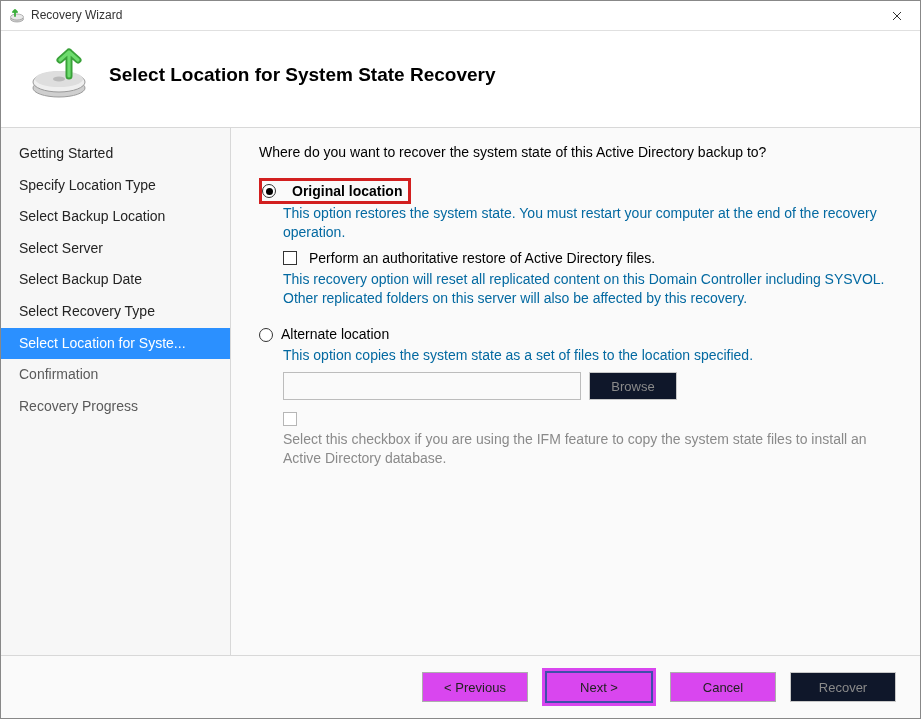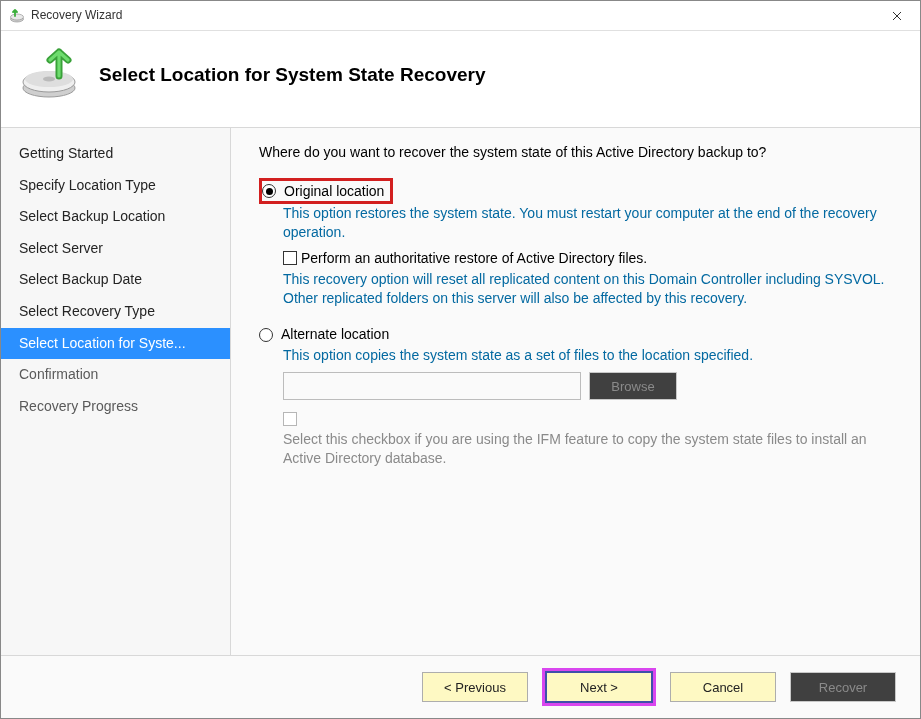--- a/index.html
+++ b/index.html
@@ -35,21 +35,21 @@
       justify-content: center;
       font-size: 14px;
       color: #333;
     }
 
     
     .header {
       display: flex;
       align-items: center;
       gap: 18px;
-      padding: 14px 22px 22px 18px;
+      padding: 14px 22px 22px 28px;
       height: 96px;
     }
     .header-title {
       font-size: 19px;
       font-weight: 700;
       color: #000;
     }
 
     
     .content {
@@ -100,42 +100,43 @@
       font-size: 14px;
       margin-left: 24px;
       margin-bottom: 8px;
       line-height: 1.35;
       color: #0369a1;
     }
     .desc.greyed { color: #8a8a8a; }
     .check-row {
       display: flex;
       align-items: center;
-      gap: 4px;
+      gap: 12px;
       margin-left: 24px;
       margin-bottom: 4px;
     }
     .check-row .chklabel { font-size: 14px; }
     .check-row.greyed .chklabel { color: #8a8a8a; }
 
     .radio {
       width: 14px; height: 14px; border: 1px solid #333; border-radius: 50%; display: inline-flex; align-items: center; justify-content: center; background: #fff;
     }
     .radio.checked::after { content: ""; width: 7px; height: 7px; border-radius: 50%; background: #000; display: block; }
     .checkbox {
       width: 14px; height: 14px; border: 1px solid #333; background: #fff; display: inline-block;
     }
     .checkbox.disabled { border-color: #b6b6b6; }
 
     .hl {
       border: 3px solid #d21f1f;
       padding: 2px 6px 2px 0;
       display: inline-flex;
       align-items: center;
-      gap: 8px;
+      gap: 16px;
+      font-weight: bold;
     }
 
     .alt-block { margin-top: 18px; }
     .path-row {
       display: flex;
       align-items: stretch;
       margin-left: 24px;
       margin-top: 6px;
       margin-bottom: 12px;
     }
@@ -147,29 +148,29 @@
       padding: 2px 6px;
       font: inherit;
       color: #8a8a8a;
     }
     .btn {
       height: 28px;
       min-width: 88px;
       padding: 0 14px;
       font: inherit;
       font-size: 13px;
-      background: #fef9c3;
+      background: #d946ef;
       border: 1px solid #adadad;
       color: #222;
       cursor: pointer;
     }
     .btn:disabled, .btn.disabled {
       color: #8a8a8a;
       border-color: #c8c8c8;
-      background: #404040;
+      background: #0f172a;
       cursor: default;
     }
     .browse-btn { margin-left: 8px; }
 
     
     .footer {
       height: 62px;
       display: flex;
       align-items: center;
       justify-content: flex-end;

